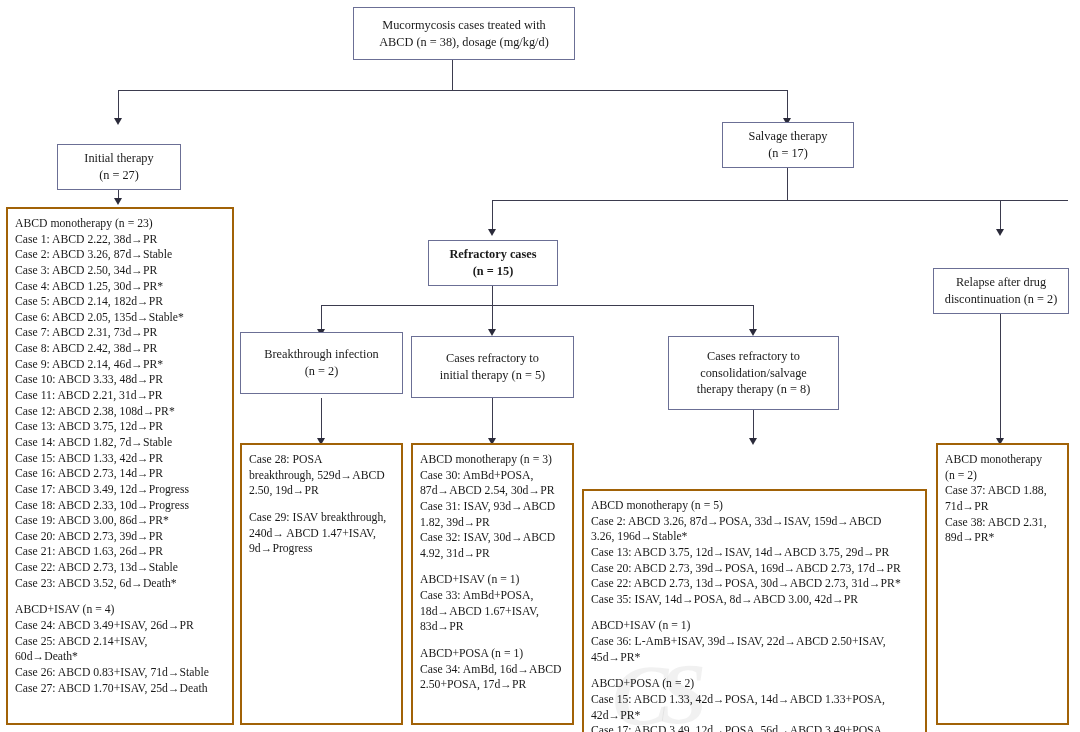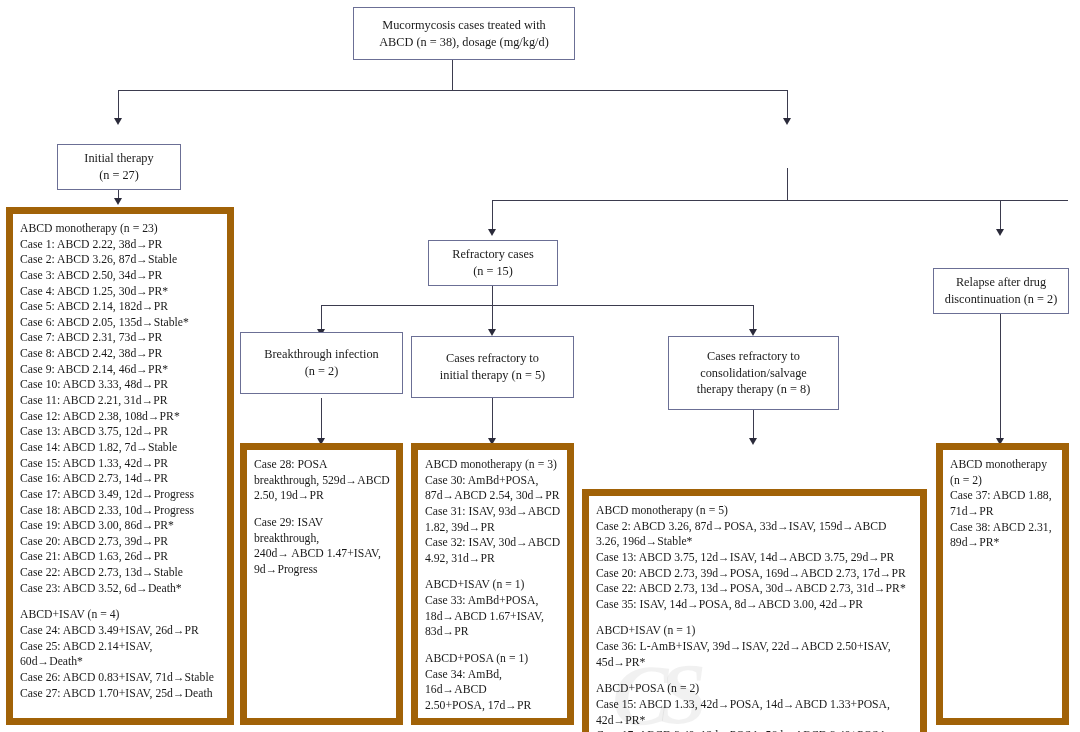--- a/index.html
+++ b/index.html
@@ -45,21 +45,21 @@
     justify-content: center;
     text-align: center;
     font-size: 12.3px;
     line-height: 1.38;
     padding: 3px 5px;
     white-space: pre-line;
   }
 
   .listbox {
     position: absolute;
-    border: 7px solid #a16207;
+    border: 2px solid #a16207;
     background: #ffffff;
     padding: 7px 5px 6px 7px;
     font-size: 11.7px;
     line-height: 1.337;
     text-align: left;
     white-space: pre-wrap;
     overflow: hidden;
   }
   .listbox .para { margin: 0; }
   .listbox .spacer { height: 11px; }
@@ -125,22 +125,24 @@
 
   <div class="vline" style="left:1000px; top:286px; height:154px;"></div>
   <div class="arrow" style="left:996px; top:438px;"></div>
 
   <div class="node" style="left:353px; top:7px; width:222px; height:53px;">Mucormycosis cases treated with
 ABCD (n = 38), dosage (mg/kg/d)</div>
 
   <div class="node" style="left:57px; top:122px; width:124px; height:46px;margin-top:22px;">Initial therapy
 (n = 27)</div>
 
+  <div class="node" style="left:722px; top:122px; width:132px; height:46px;">Salvage therapy
+(n = 17)</div>
 
-  <div class="node" style="left:428px; top:240px; width:130px; height:46px;">Refractory cases
+  <div class="node" style="left:428px; top:240px; width:130px; height:46px;font-weight:bold;">Refractory cases
 (n = 15)</div>
 
   <div class="node" style="left:933px; top:240px; width:136px; height:46px;margin-top:28px;">Relapse after drug
 discontinuation (n = 2)</div>
 
   <div class="node" style="left:240px; top:332px; width:163px; height:62px;">Breakthrough infection
 (n = 2)</div>
 
   <div class="node" style="left:411px; top:336px; width:163px; height:62px;">Cases refractory to
 initial therapy (n = 5)</div>

